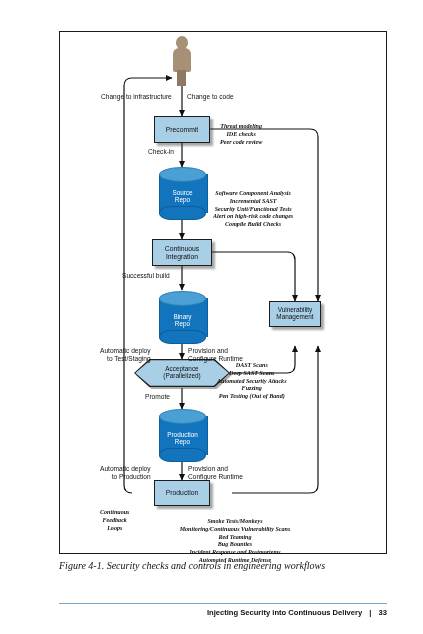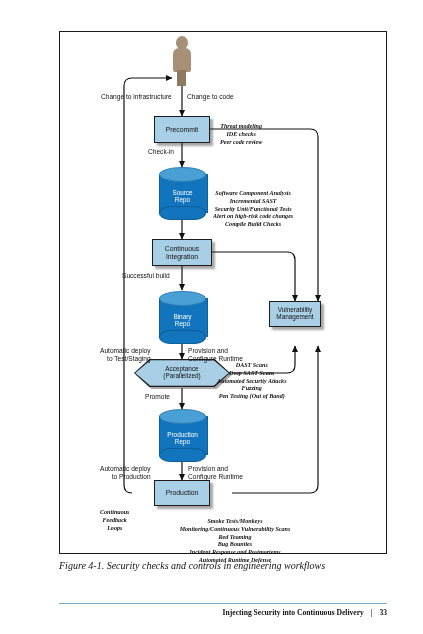--- a/index.html
+++ b/index.html
@@ -123,21 +123,21 @@
     font-family:"Liberation Serif", serif;
     font-style:italic;font-size:10px;color:#111;
   }
   .footer-rule{
     position:absolute;left:59px;top:603px;width:328px;height:1px;
     background:#7aa6c8;
   }
   .footer{
     position:absolute;left:59px;top:608px;width:328px;
     text-align:right;
-    font-family:Liberation Serif, serif;
+    font-family:Liberation Sans, sans-serif;
     font-weight:bold;font-size:7.6px;color:#111;
   }
   .footer .sep{display:inline-block;padding:0 5px;color:#111;}
 </style>
 </head>
 <body>
 
 <div class="page">
 
   <div class="figure-frame">

